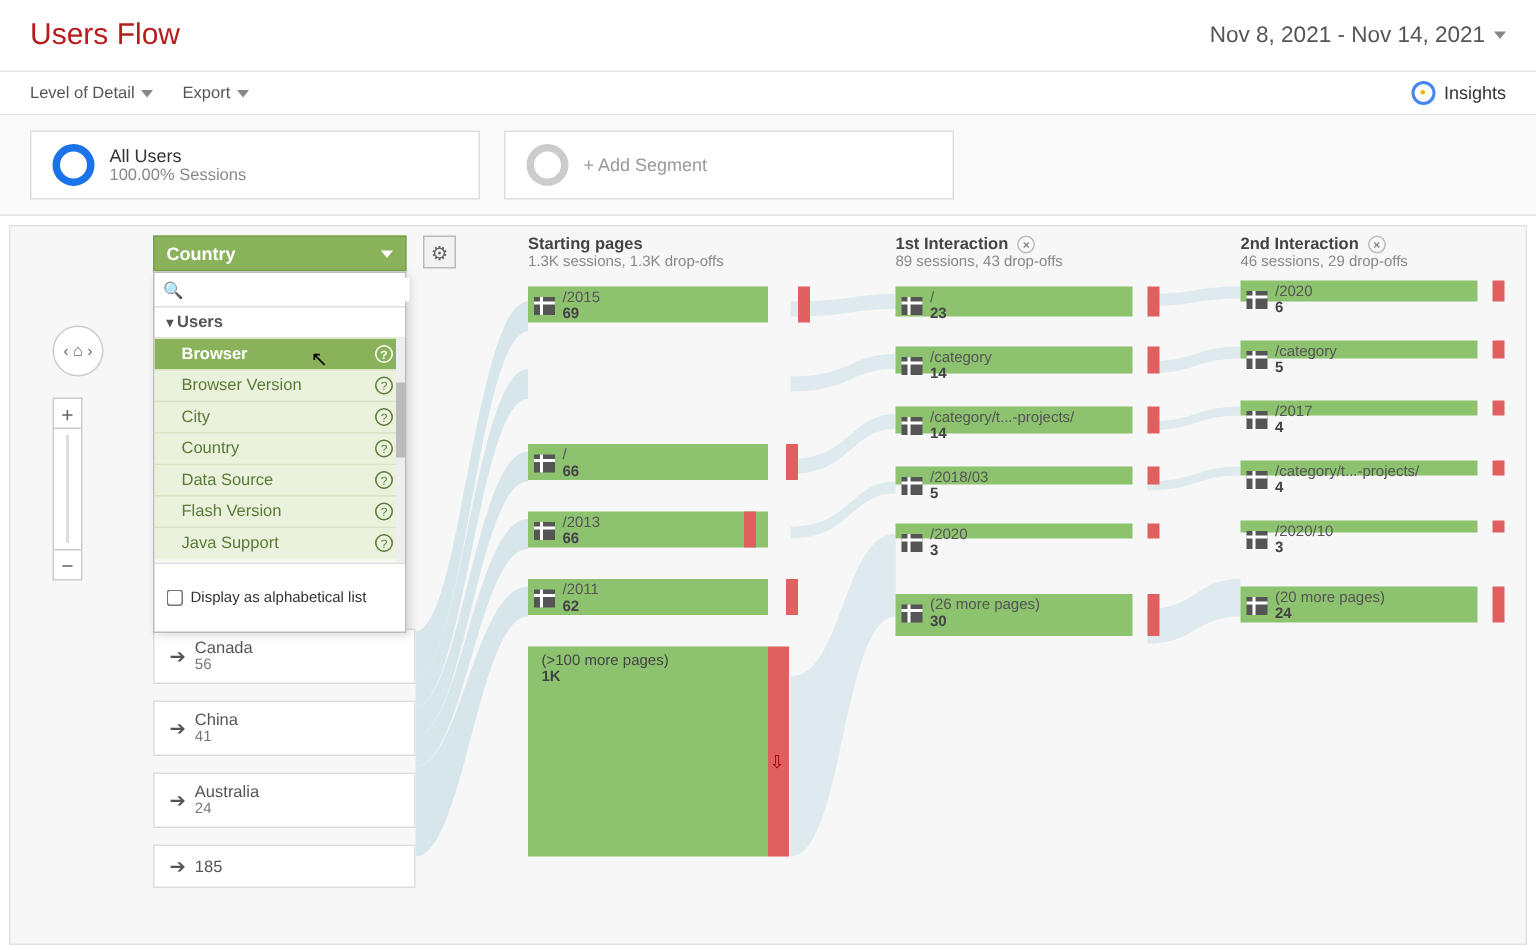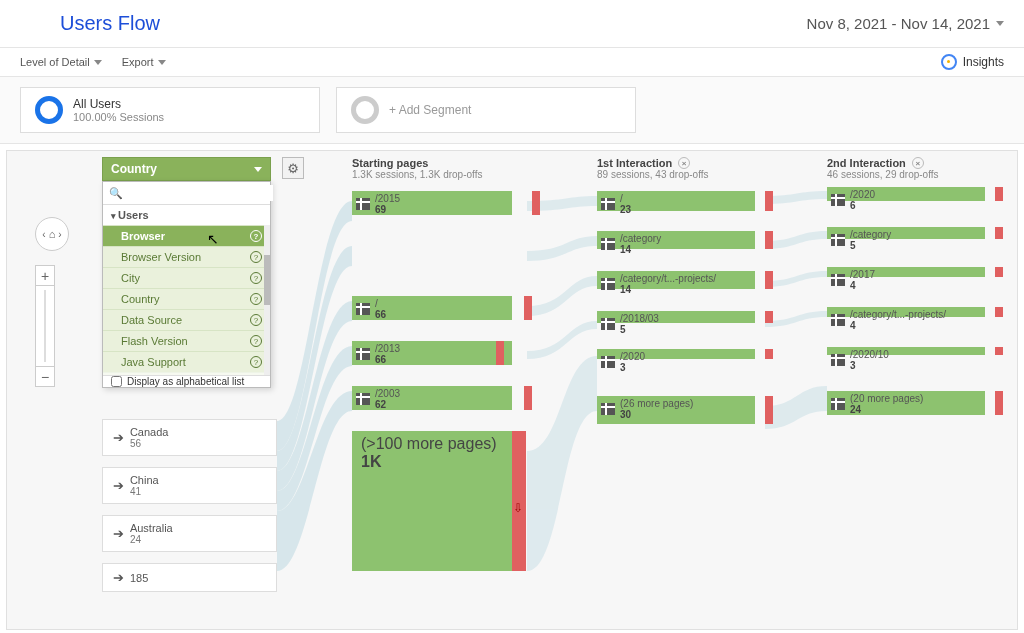--- a/index.html
+++ b/index.html
@@ -1,19 +1,19 @@
 <!DOCTYPE html>
 <html><head>
 <meta charset="utf-8">
 <style>
   * { box-sizing: border-box; margin: 0; padding: 0; font-family: Arial, Helvetica, sans-serif; }
   body { width: 1024px; height: 633px; background: #fff; overflow: hidden; color: #333; }
 
   .header { padding: 12px 20px; border-bottom: 1px solid #e5e5e5; display:flex; justify-content:space-between; align-items:center;}
-  .title { font-size: 20px; font-weight: 500; color: #1d4ed8; margin-left: 40px; }
+  .title { font-size: 20px; font-weight: 500; color: #b91c1c; }
   .date-range { font-size: 15px; color: #555; display:flex; align-items:center; gap:6px;}
   .caret-down { width:0;height:0;border-left:4px solid transparent;border-right:4px solid transparent;border-top:5px solid #888; display:inline-block;}
 
   .toolbar { padding: 6px 20px; border-bottom: 1px solid #e5e5e5; display:flex; justify-content:space-between; align-items:center;}
   .toolbar-left { display:flex; gap:20px;justify-content:space-between; }
   .tool-item { font-size: 11px; color:#555; display:flex; align-items:center; gap:4px; cursor:pointer;}
   .insights { display:flex; align-items:center; gap:6px; font-size:12px; color:#333;}
   .insights-icon { width:16px; height:16px; border:2px solid #4285f4; border-radius:50%; position:relative;}
   .insights-icon::after{content:"";position:absolute;width:3px;height:3px;background:#f4b400;border-radius:50%;top:4px;left:4px;}
 
@@ -49,21 +49,21 @@
   .dim-search input{border:none;outline:none;flex:1;font-size:11px;padding:2px;}
   .dim-search .sicn{color:#aaa;font-size:11px;margin-right:4px;}
   .dim-group { font-size:11px; font-weight:bold; color:#555; padding:4px 8px; }
   .dim-group::before{content:"▾ "; font-size:9px;}
   .dim-list { max-height:150px; overflow:hidden; position:relative;}
   .dim-item { font-size:11px; padding:4px 8px 4px 18px; border-top:1px solid #d7e4c5; background:#eaf1dc; color:#5a7a35; display:flex; justify-content:space-between; align-items:center;}
   .dim-item.sel{background:#8ab25b;color:#fff;font-weight:bold;}
   .dim-item .q{width:12px;height:12px;border:1px solid currentColor;border-radius:50%;display:flex;align-items:center;justify-content:center;font-size:8px;}
   .dim-scroll{position:absolute;right:0;top:0;bottom:0;width:6px;background:#eee;}
   .dim-scroll::after{content:"";position:absolute;left:0;right:0;top:30px;height:50px;background:#bbb;}
-  .dim-foot{font-size:10px;padding:0 8px;border-top:1px solid #ddd;display:flex;align-items:center;gap:5px;}
+  .dim-foot{font-size:10px;padding:17px 8px;border-top:1px solid #ddd;display:flex;align-items:center;gap:5px;}
   .dim-foot input{width:11px;height:11px;}
   .cursor{position:absolute;left:200px;top:80px;pointer-events:none;font-size:14px;color:#000;z-index:60;}
 
   .country-row { position:absolute; left:95px; display:flex; align-items:center; gap:6px; background:#fff; border:1px solid #ddd; padding:6px 10px; width:175px;}
   .arrow-icn{font-size:13px;color:#555;}
   .c-label{font-size:11px;color:#555;}
   .c-count{font-size:10px;color:#777;}
 
   
   .col-head { position:absolute; top:6px; font-size:11px; }
@@ -78,21 +78,21 @@
   .node .grid{width:14px;height:12px;background:#555;display:inline-block;position:relative;flex-shrink:0;}
   .node .grid::before{content:"";position:absolute;top:3px;left:0;right:0;height:2px;background:#fff;}
   .node .grid::after{content:"";position:absolute;left:4px;top:0;bottom:0;width:2px;background:#fff;}
   .node .txt{font-size:10px;color:#555;line-height:1.1;}
   .node .txt b{font-size:10px;color:#444;}
 
   .bignode{position:absolute;background:#8dc26f;}
   .bignode .drop{position:absolute;right:-14px;top:0;bottom:0;width:14px;background:#e06060;}
   .bignode .arrow-down{position:absolute;right:-11px;top:50%;color:#900;font-size:12px;}
   .bignode .lbl{position:absolute;left:4px;top:4px;display:flex;gap:5px;}
-  .bignode .txt{font-size:16px;color:#444;}
+  .bignode .txt{font-size:10px;color:#444;}
 
 </style>
 </head>
 <body>
 
 <div class="header">
   <div class="title">Users Flow</div>
   <div class="date-range">
     <span>Nov 8, 2021 - Nov 14, 2021</span>
     <span class="caret-down"></span>
@@ -294,21 +294,21 @@
     <div class="lbl">
         <span class="grid"></span>
         <span class="txt"><span>/2013</span><br><b>66</b></span>
       </div>
   </div>
   <div class="node" style="left:345px;top:235px;width:172px;height:30px">
     <div class="bar" style="width:160px;height:24px"></div>
       <div class="drop" style="height:24px"></div>
     <div class="lbl">
         <span class="grid"></span>
-        <span class="txt"><span>/2003</span><br><b>62</b></span>
+        <span class="txt"><span>/2011</span><br><b>62</b></span>
       </div>
   </div>
 
   <div class="bignode" style="left:345px;top:280px;width:160px;height:140px">
     <div class="drop"></div>
     <div class="arrow-down">⇩</div>
     <div class="lbl">
         <span class="grid"></span>
         <span class="txt"><span>(&gt;100 more pages)</span><br><b>1K</b></span>
       </div>

